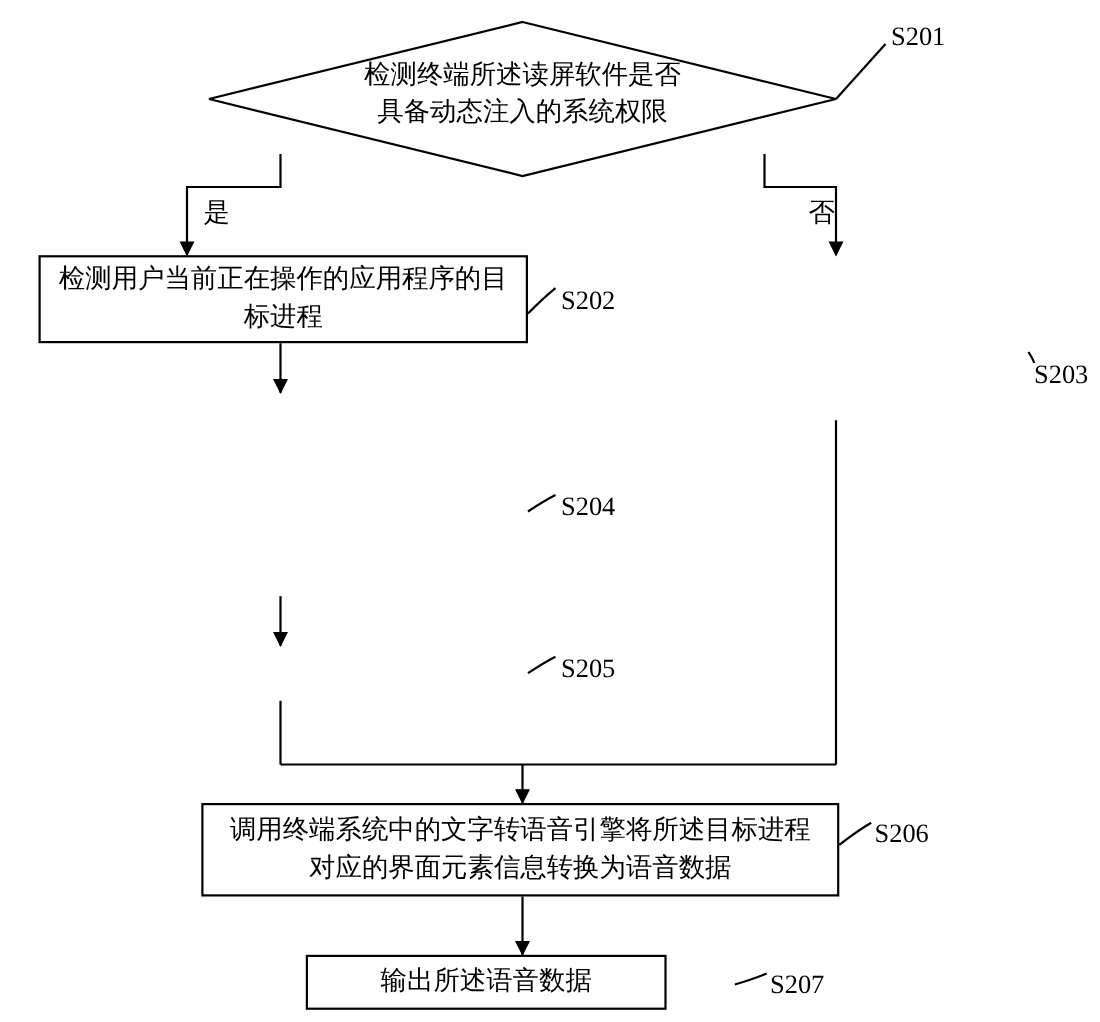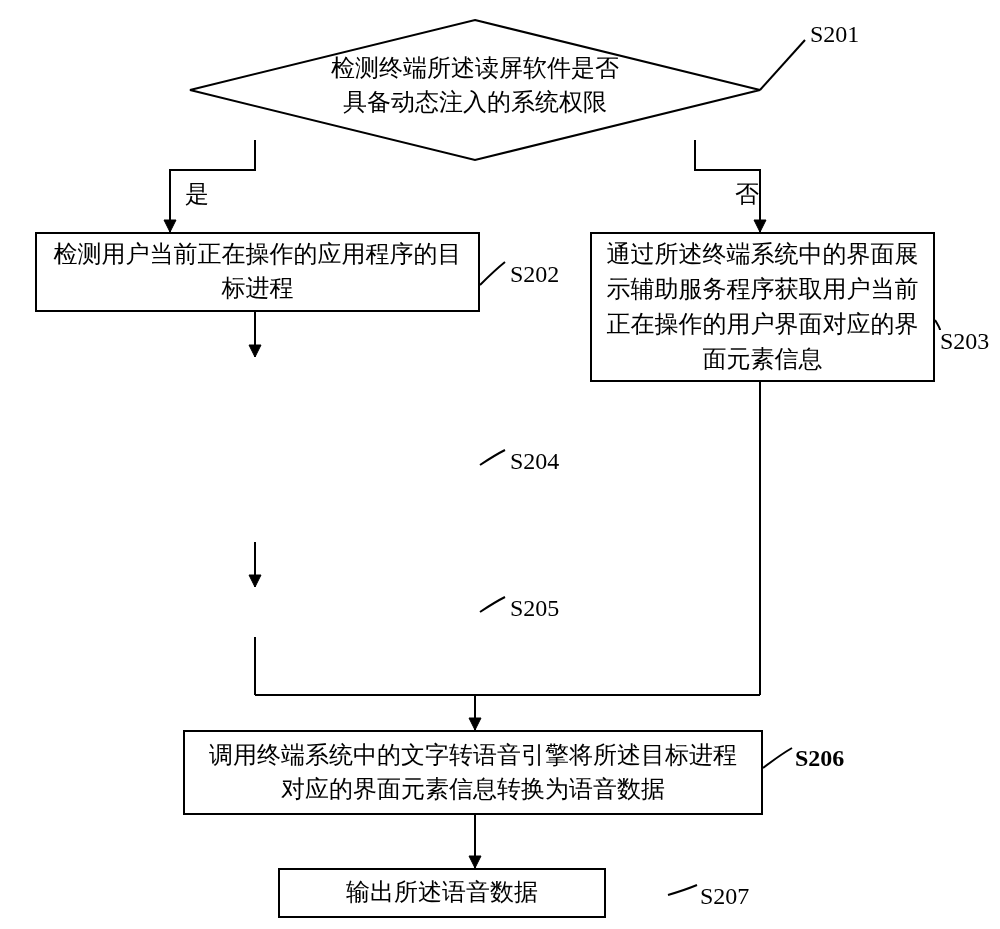--- a/index.html
+++ b/index.html
@@ -65,33 +65,29 @@
 具备动态注入的系统权限</div>
   <div class="label" style="left:810px; top:18px;">S201</div>
 
   <div class="label" style="left:185px; top:178px;">是</div>
   <div class="label" style="left:735px; top:178px;">否</div>
 
   <div class="node box" style="left:35px; top:232px; width:445px; height:80px; white-space:pre-line;">检测用户当前正在操作的应用程序的目
 标进程</div>
   <div class="label" style="left:510px; top:258px;">S202</div>
 
-  <div class="node box" style="left:590px; top:232px; width:345px; height:150px; white-space:pre-line; font-size:24px; line-height:1.45;">通过所述终端系统中的界面展
-示辅助服务程序获取用户当前
-正在操作的用户界面对应的界
-面元素信息</div>
   <div class="label" style="left:940px; top:325px;">S203</div>
 
   <div class="label" style="left:510px; top:445px;">S204</div>
 
   <div class="label" style="left:510px; top:592px;">S205</div>
 
   <div class="node box" style="left:183px; top:730px; width:580px; height:85px; white-space:pre-line;">调用终端系统中的文字转语音引擎将所述目标进程
 对应的界面元素信息转换为语音数据</div>
-  <div class="label" style="left:795px; top:742px;font-weight:bold;">S206</div>
+  <div class="label" style="left:795px; top:742px;">S206</div>
 
   <div class="node box" style="left:278px; top:868px; width:328px; height:50px;">输出所述语音数据</div>
   <div class="label" style="left:700px; top:880px;">S207</div>
 
   <svg class="overlay">
 
     <polyline points="255,140 255,170 170,170 170,232"></polyline>
     <polygon class="arrow" points="170,232 164,220 176,220"></polygon>
 
     <polyline points="695,140 695,170 760,170 760,232"></polyline>

